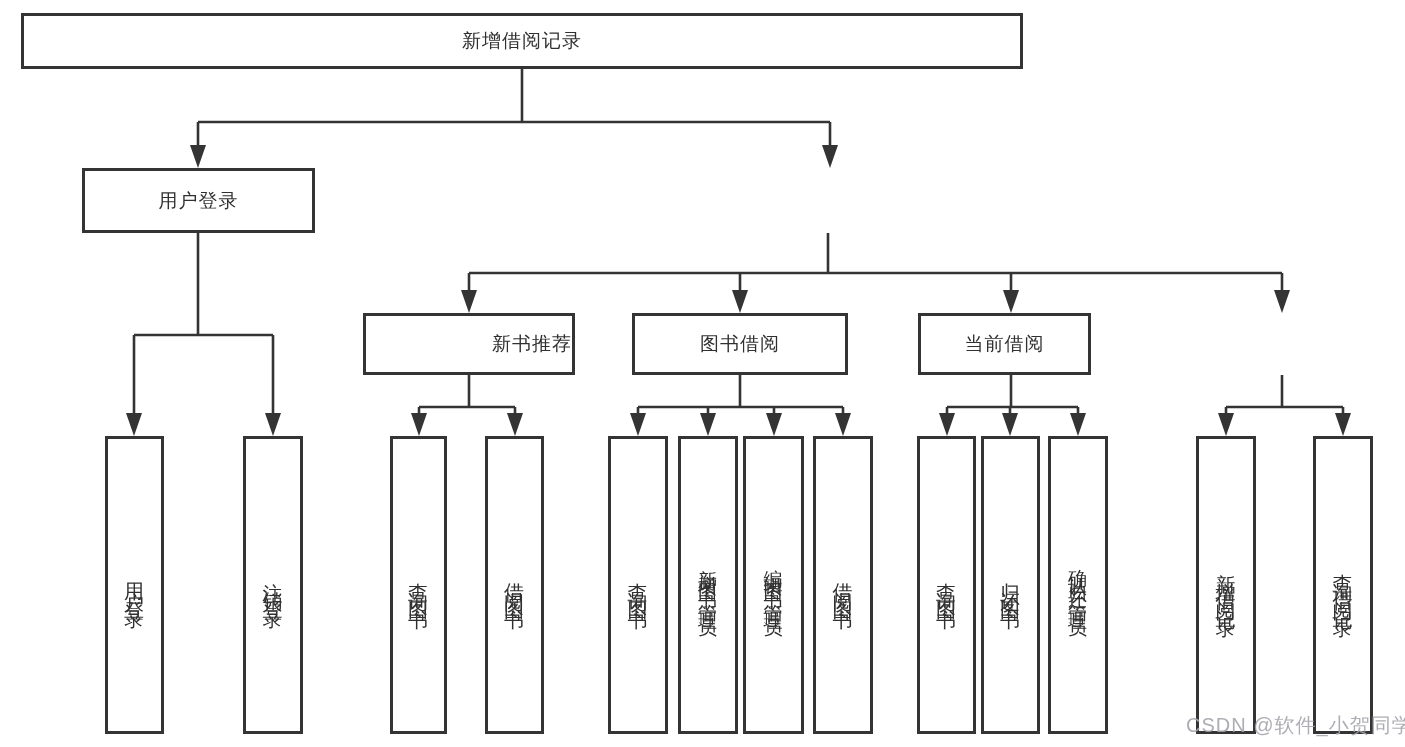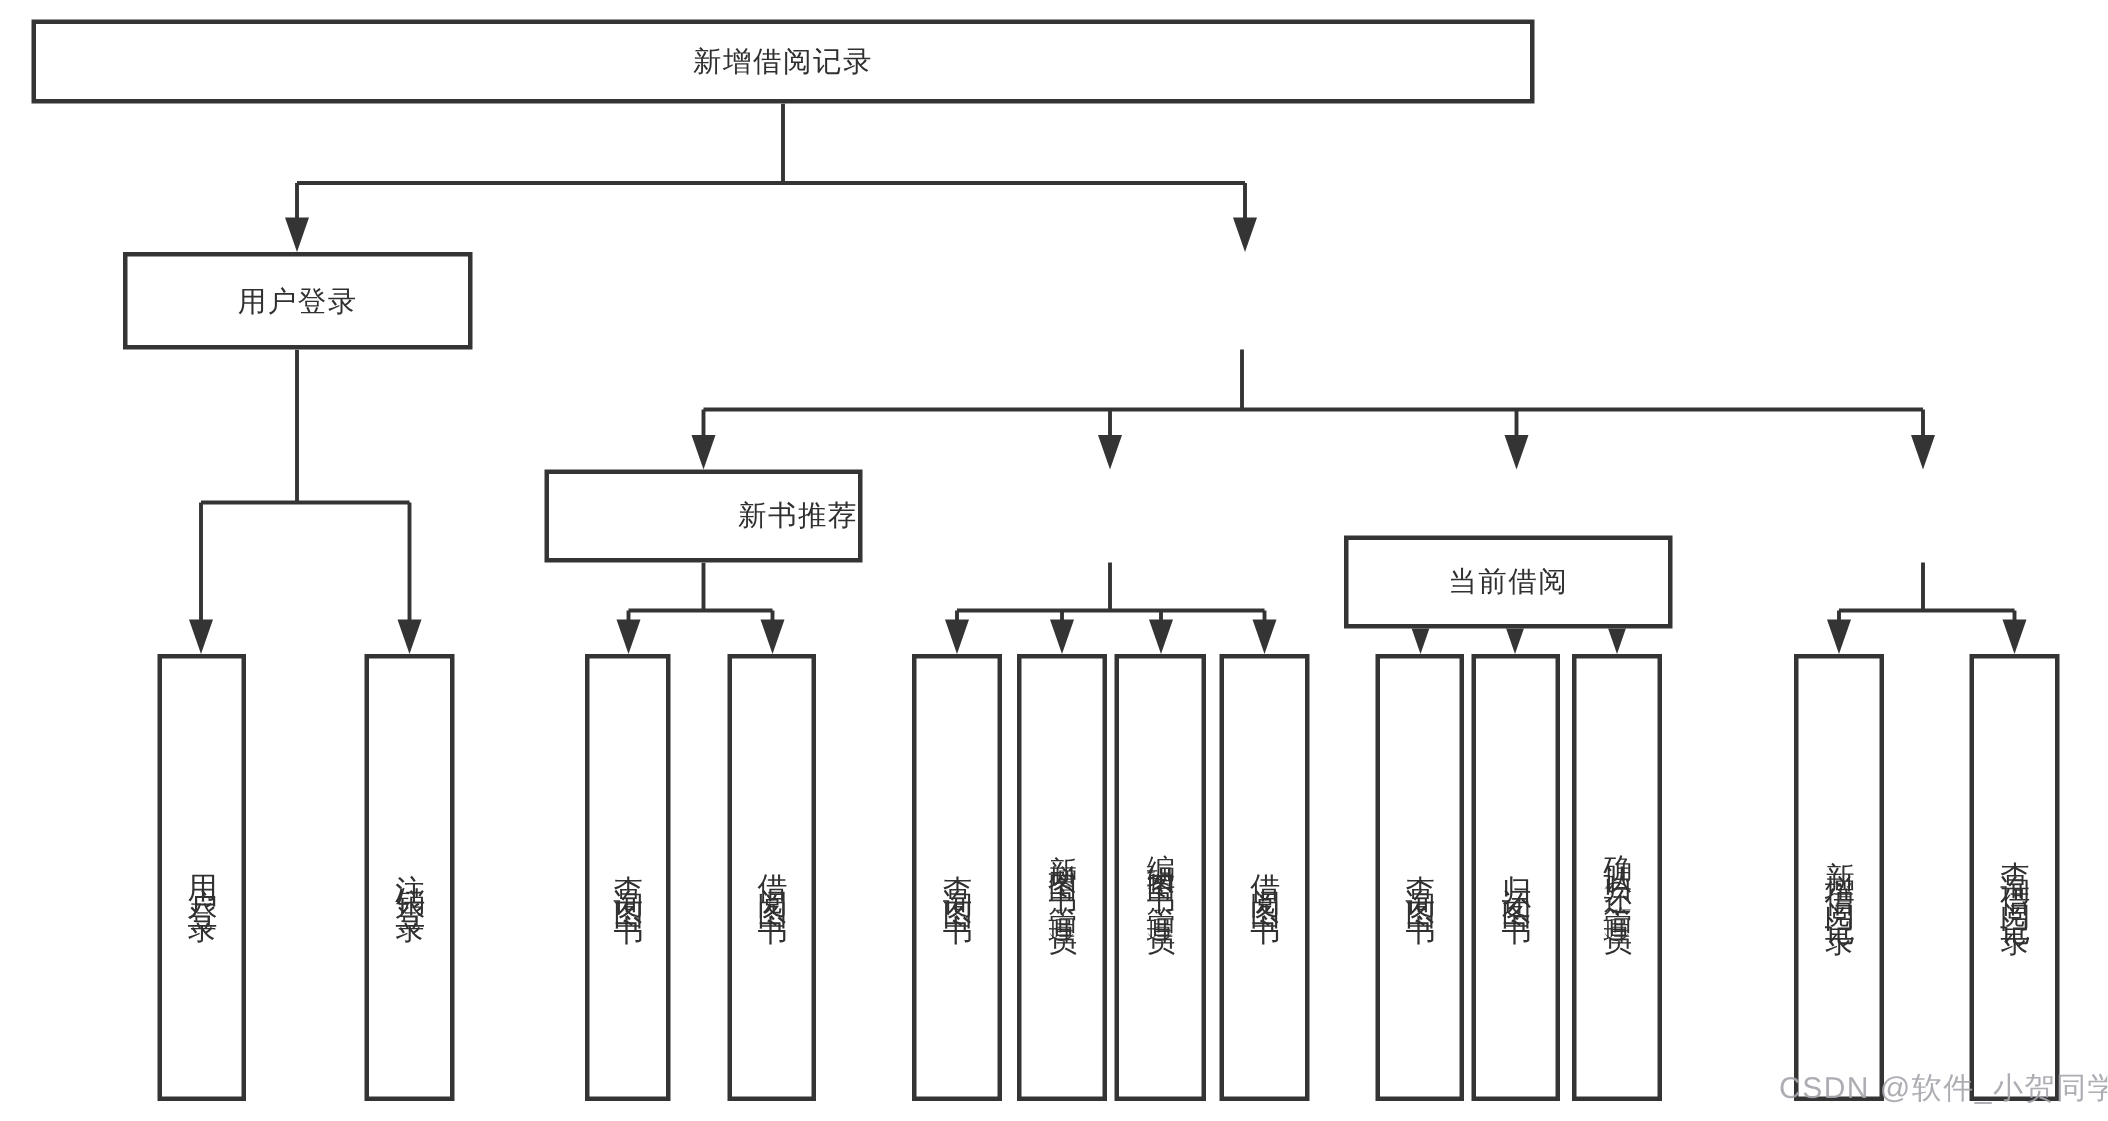--- a/index.html
+++ b/index.html
@@ -34,21 +34,21 @@
     justify-content: center;
     z-index: 1;
     text-align: center;
   }
   .h-node { font-size: 19px; letter-spacing: 1px; }
   .root-node { left: 21px; top: 13px; width: 1002px; height: 56px; }
   .l2-a { left: 82px;  top: 168px; width: 233px; height: 65px; }
   .l2-b { left: 712px; top: 168px; width: 233px; height: 65px; }
   .l3-a { left: 363px;  top: 313px; width: 212px; height: 62px; justify-content: flex-end; }
   .l3-b { left: 632px;  top: 313px; width: 216px; height: 62px; }
-  .l3-c { left: 896px;  top: 313px; width: 219px; height: 62px; margin-top: 44px; }
+  .l3-c { left: 918px;  top: 313px; width: 173px; height: 62px; }
   .l3-d { left: 1173px; top: 313px; width: 217px; height: 62px; }
   .leaf {
     top: 436px;
     height: 298px;
     writing-mode: vertical-rl;
     text-orientation: mixed;
     font-size: 20px;
     letter-spacing: 9px;
     line-height: 1;
   }
@@ -162,20 +162,23 @@
     <span>新增借阅记录</span>
   </div>
 
   <div class="node h-node l2-a">
     <span>用户登录</span>
   </div>
 
   <div class="node h-node l3-a">
     <span>新书推荐</span>
   </div>
+  <div class="node h-node l3-b">
+    <span>图书借阅</span>
+  </div>
   <div class="node h-node l3-c">
     <span>当前借阅</span>
   </div>
 
   <div class="node leaf g1-1">用户登录</div>
   <div class="node leaf g1-2">注销登录</div>
 
   <div class="node leaf g2-1">查询图书</div>
   <div class="node leaf g2-2">借阅图书</div>
 

